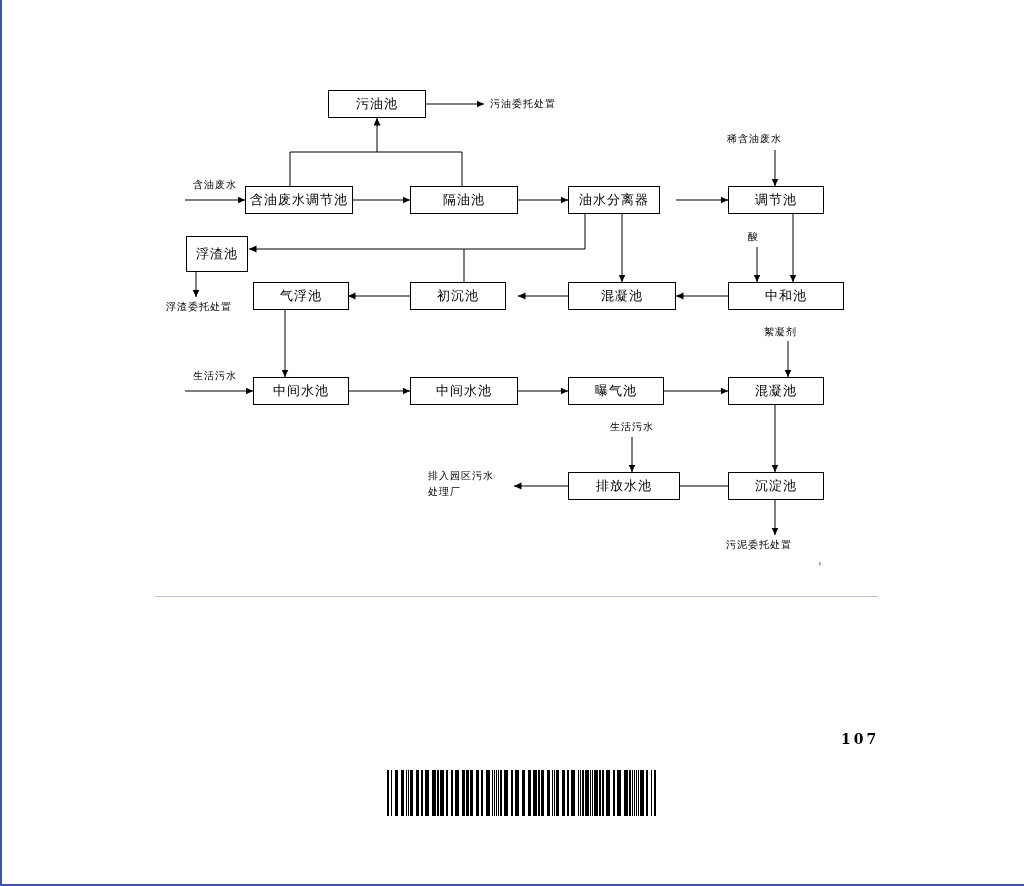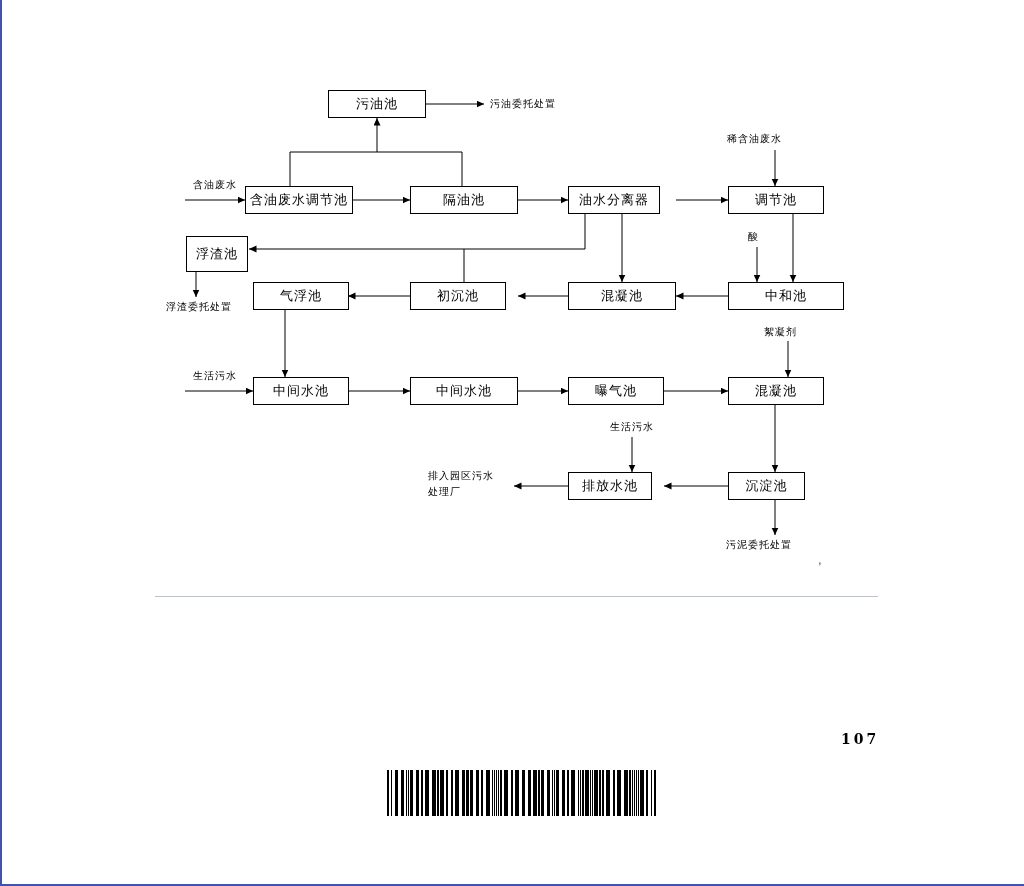--- a/index.html
+++ b/index.html
@@ -97,22 +97,22 @@
   <div class="box" style="left:728px;top:186px;width:96px">调节池</div>
   <div class="box" style="left:186px;top:236px;width:62px;height:36px">浮渣池</div>
   <div class="box" style="left:253px;top:282px;width:96px">气浮池</div>
   <div class="box" style="left:410px;top:282px;width:96px">初沉池</div>
   <div class="box" style="left:568px;top:282px;width:108px">混凝池</div>
   <div class="box" style="left:728px;top:282px;width:116px">中和池</div>
   <div class="box" style="left:253px;top:377px;width:96px">中间水池</div>
   <div class="box" style="left:410px;top:377px;width:108px">中间水池</div>
   <div class="box" style="left:568px;top:377px;width:96px">曝气池</div>
   <div class="box" style="left:728px;top:377px;width:96px">混凝池</div>
-  <div class="box" style="left:568px;top:472px;width:84px">排放水池</div>
-  <div class="box" style="left:728px;top:472px;width:77px">沉淀池</div>
+  <div class="box" style="left:568px;top:472px;width:112px">排放水池</div>
+  <div class="box" style="left:728px;top:472px;width:96px">沉淀池</div>
 
   <div class="lbl" style="left:193px;top:177px">含油废水</div>
   <div class="lbl" style="left:490px;top:96px">污油委托处置</div>
   <div class="lbl" style="left:727px;top:131px">稀含油废水</div>
   <div class="lbl" style="left:748px;top:229px">酸</div>
   <div class="lbl" style="left:166px;top:299px">浮渣委托处置</div>
   <div class="lbl" style="left:193px;top:368px">生活污水</div>
   <div class="lbl" style="left:764px;top:324px">絮凝剂</div>
   <div class="lbl" style="left:610px;top:419px">生活污水</div>
   <div class="lbl" style="left:428px;top:468px">

